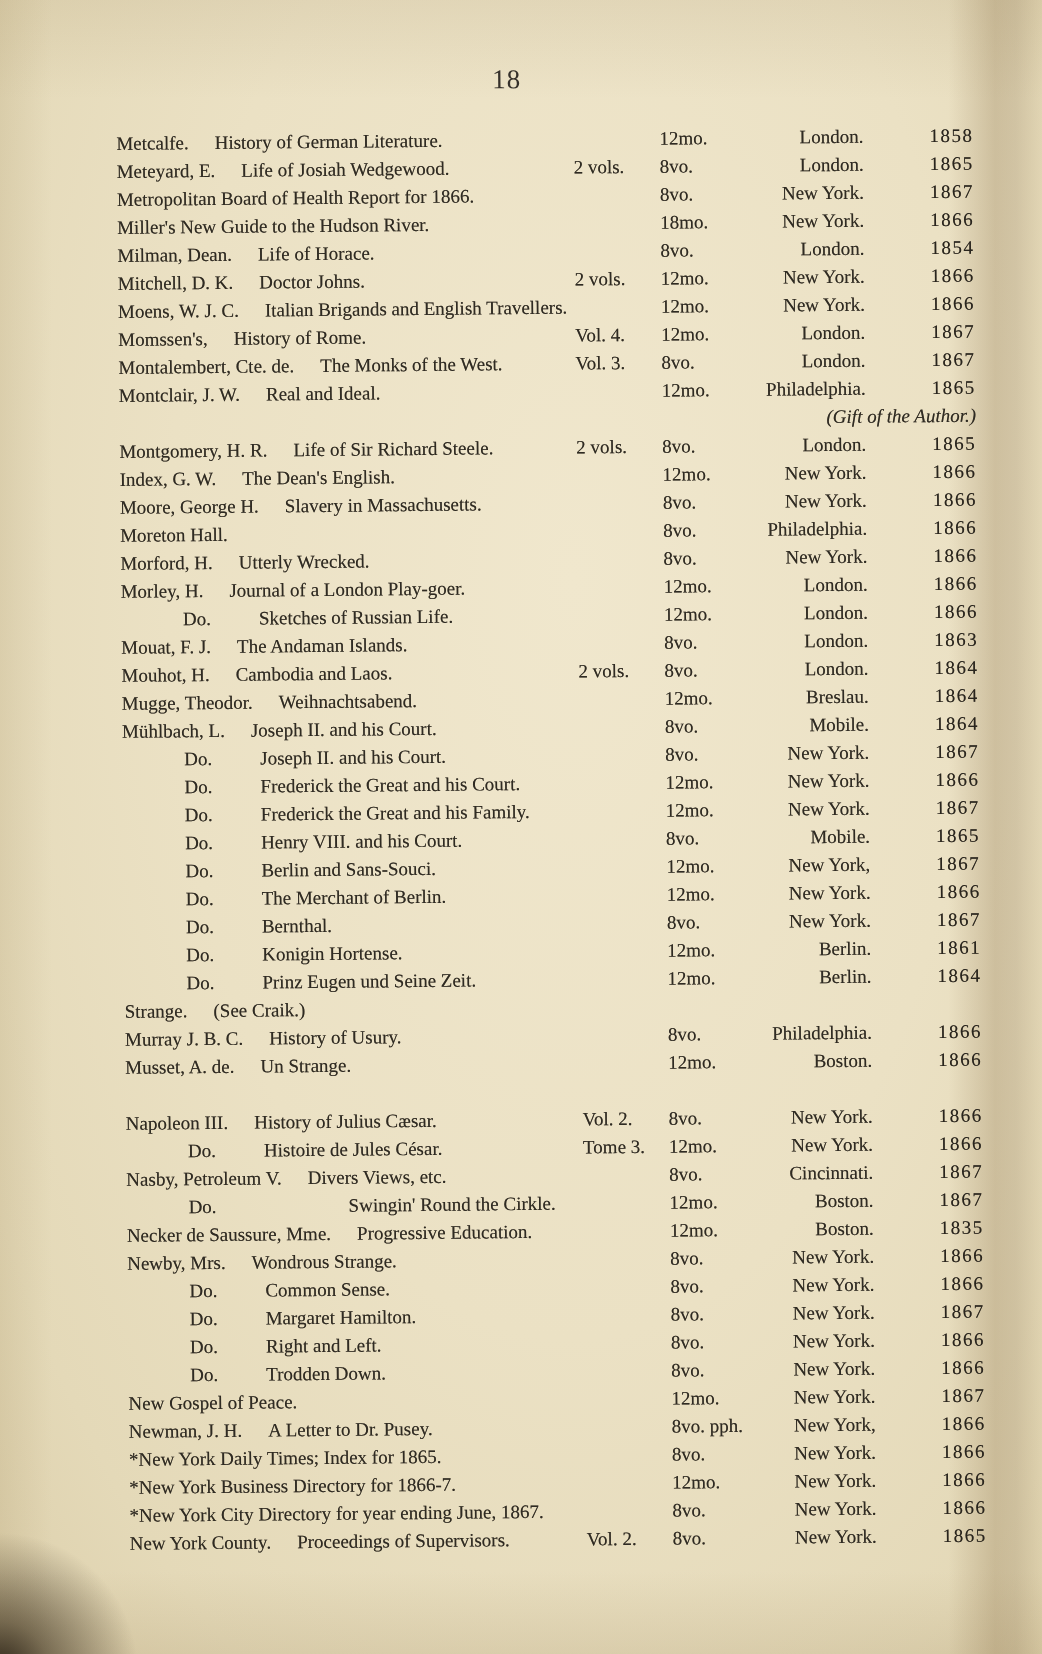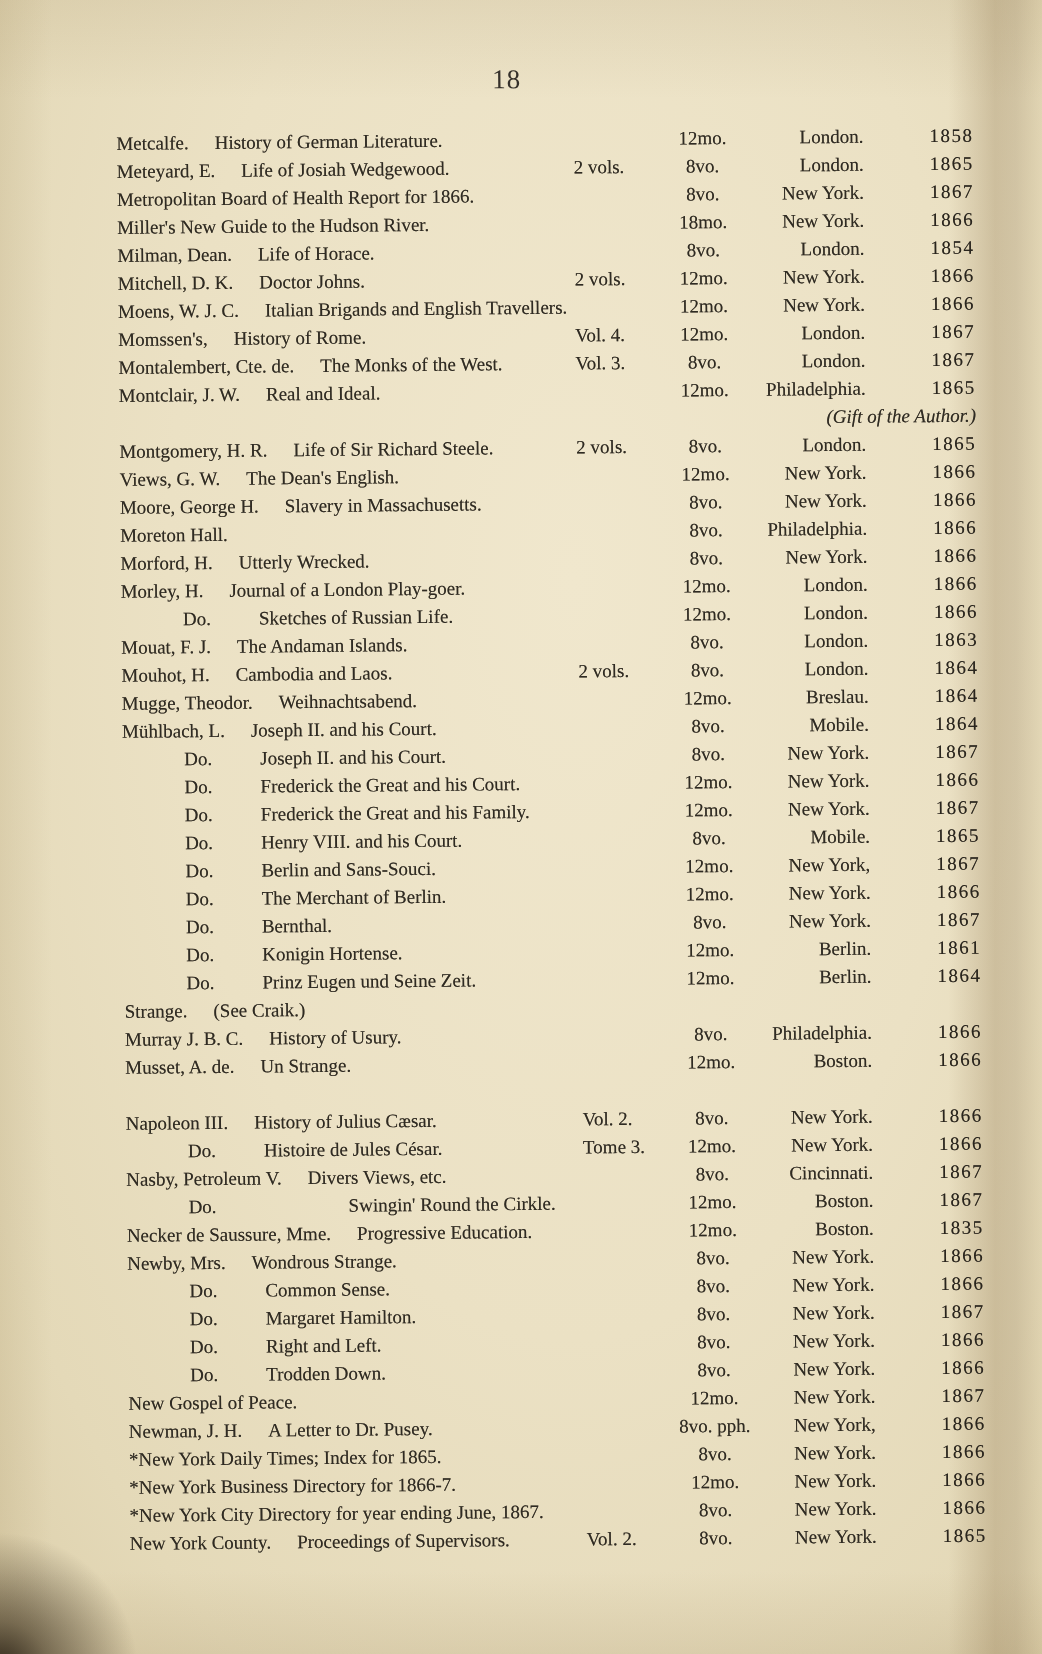--- a/index.html
+++ b/index.html
@@ -36,21 +36,21 @@
     display:flex;align-items:baseline;
     height:28px;line-height:28px;
     font-size:19px;white-space:nowrap;
     text-shadow:0 0 0.5px rgba(45,35,22,0.55);
   }
   .row .left{flex:1;display:flex;min-width:0;}
   .row .author{margin-right:26px;}
   .row.ditto .author{box-sizing:border-box;padding-left:62px;width:138px;flex:none;margin-right:0;}
   .row.ditto.wide .author{width:222px;}
   .row .extra{width:86px;text-align:left;flex:none;}
-  .row .fmt{width:86px;text-align:center;flex:none;}
+  .row .fmt{width:86px;text-align:left;flex:none;}
   .row .city{width:118px;text-align:right;flex:none;}
   .row .year{width:110px;text-align:right;flex:none;letter-spacing:1.5px;color:#29251e;}
   .row.note-row{display:block;text-align:right;font-style:italic;font-size:19px;}
   .row.spacer-row{visibility:hidden;}
 </style>
 </head>
 <body>
 
 <div class="page">
   <div class="tilt">
@@ -162,21 +162,21 @@
       <span class="author">Montgomery, H. R.</span>
       <span class="title">Life of Sir Richard Steele.</span>
     </span>
     <span class="extra">2 vols.</span>
     <span class="fmt">8vo.</span>
     <span class="city">London.</span>
     <span class="year">1865</span>
   </div>
         <div class="row">
     <span class="left">
-      <span class="author">Views, G. W.</span>
+      <span class="author">Index, G. W.</span>
       <span class="title">The Dean's English.</span>
     </span>
     <span class="extra"></span>
     <span class="fmt">12mo.</span>
     <span class="city">New York.</span>
     <span class="year">1866</span>
   </div>
         <div class="row">
     <span class="left">
       <span class="author">Moore, George H.</span>

